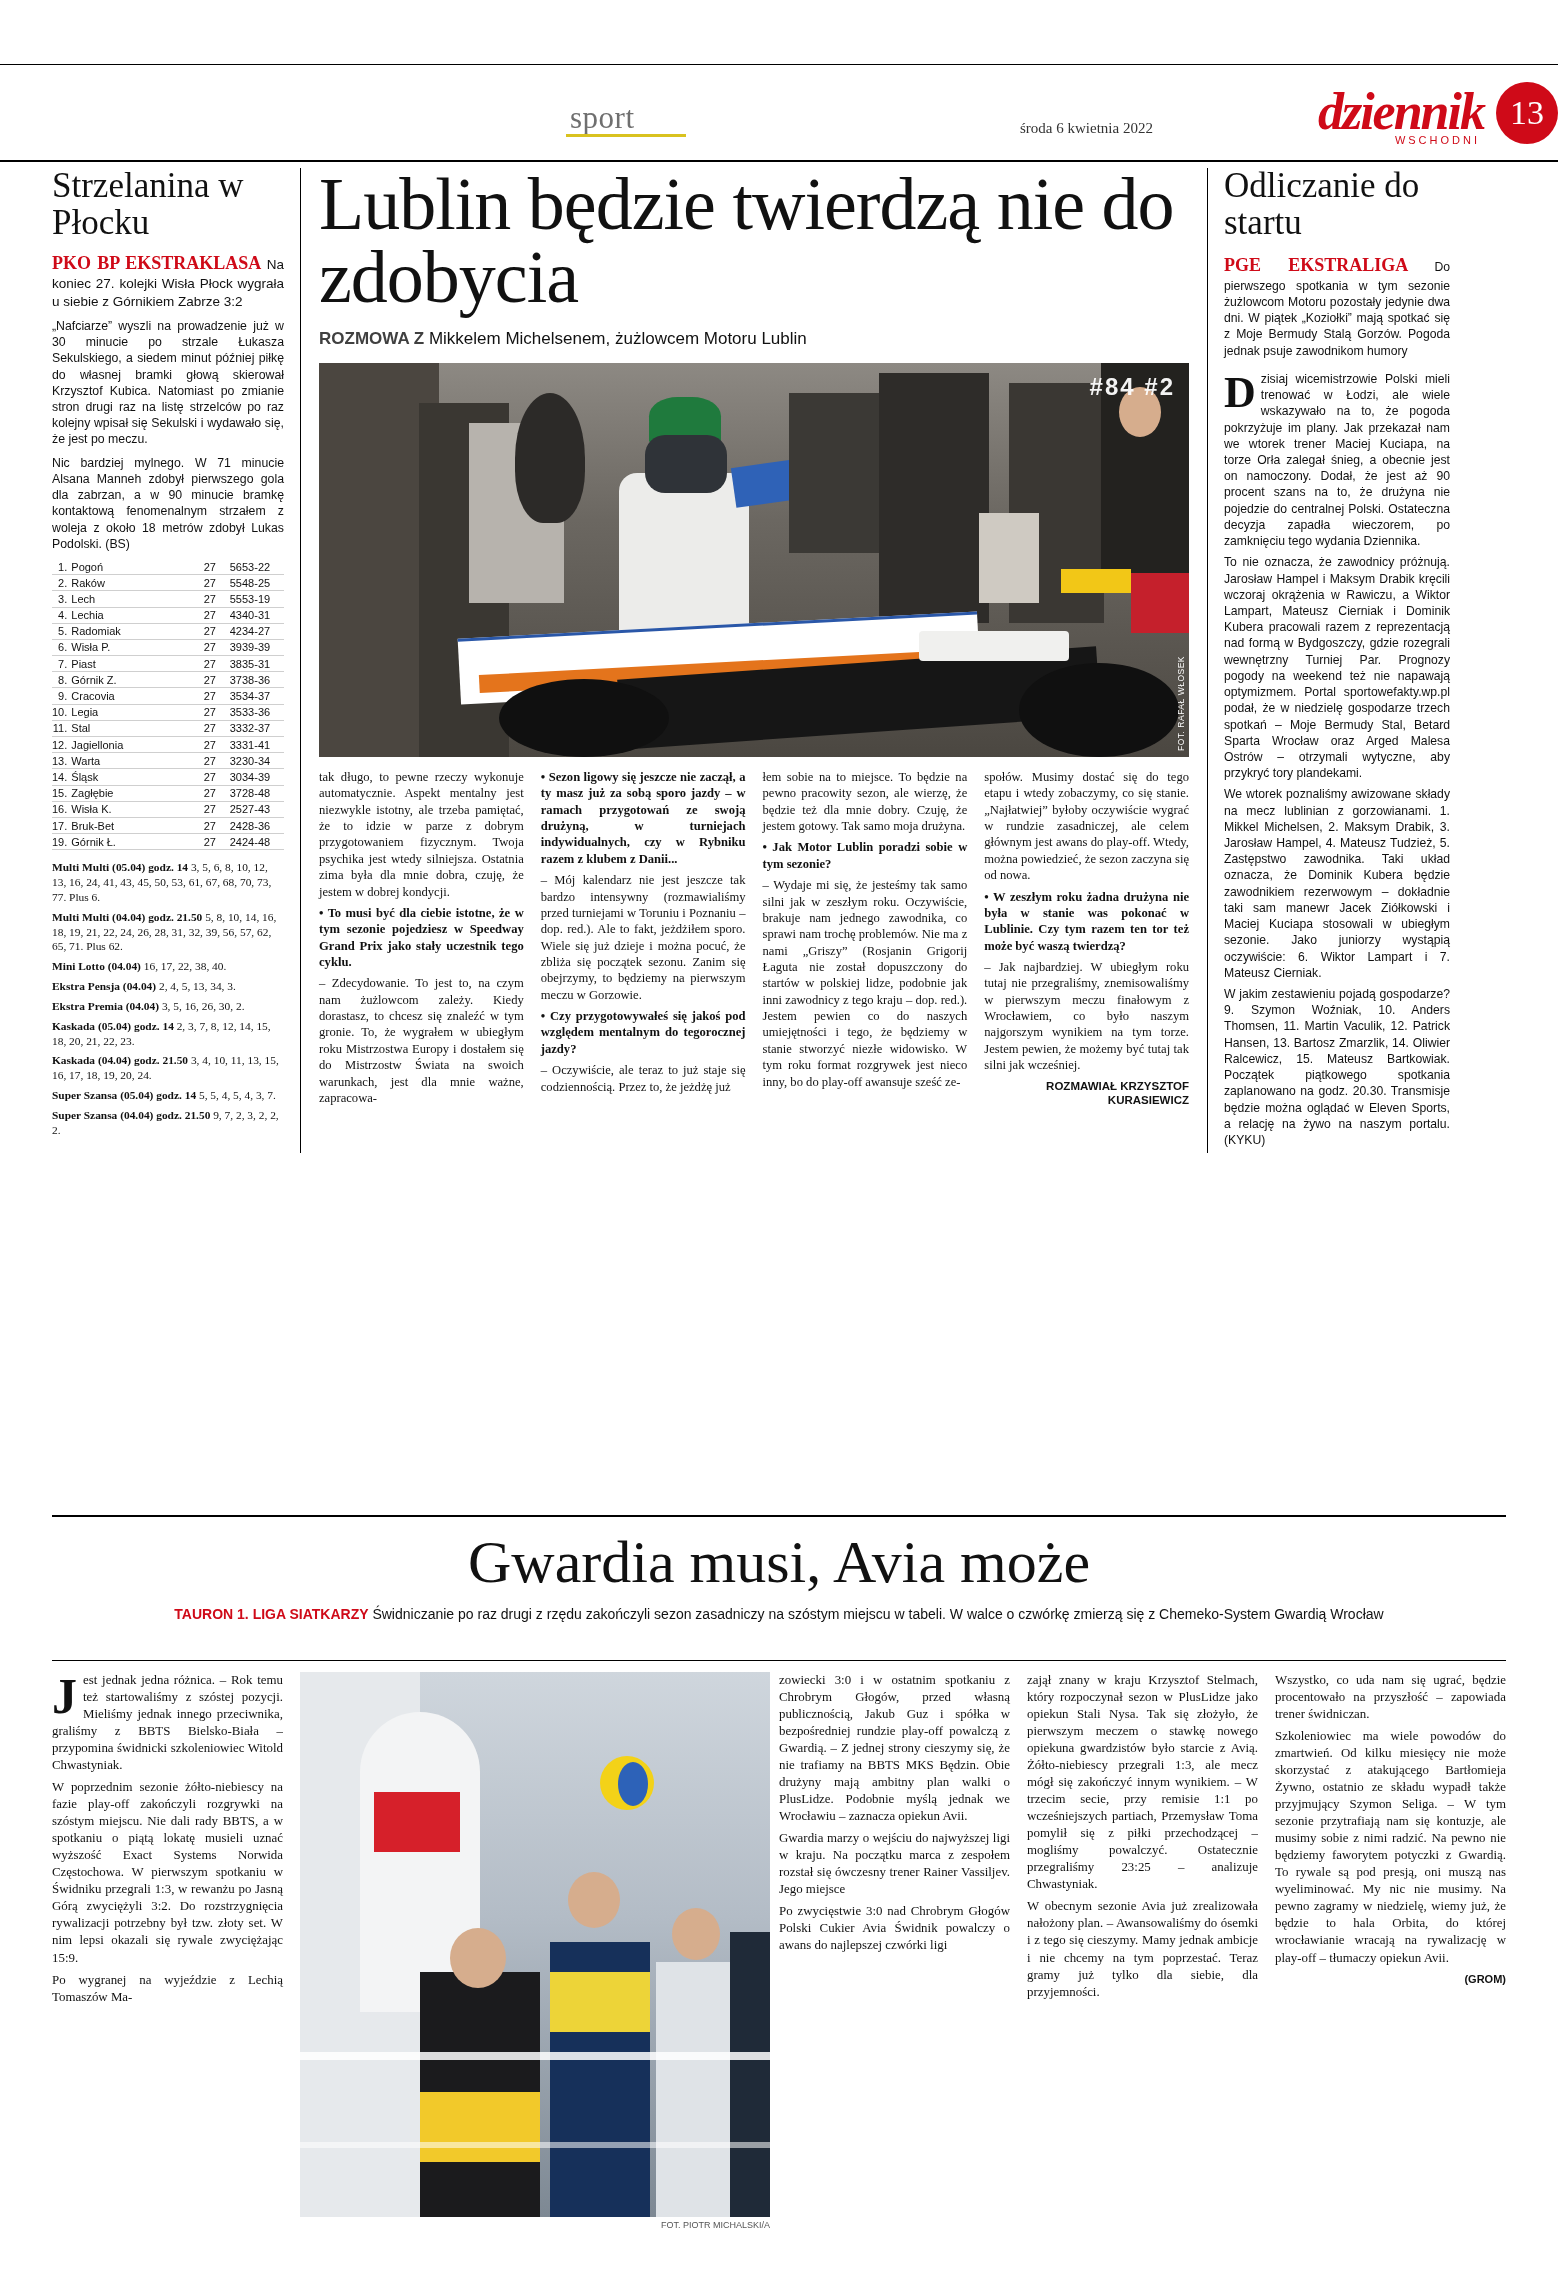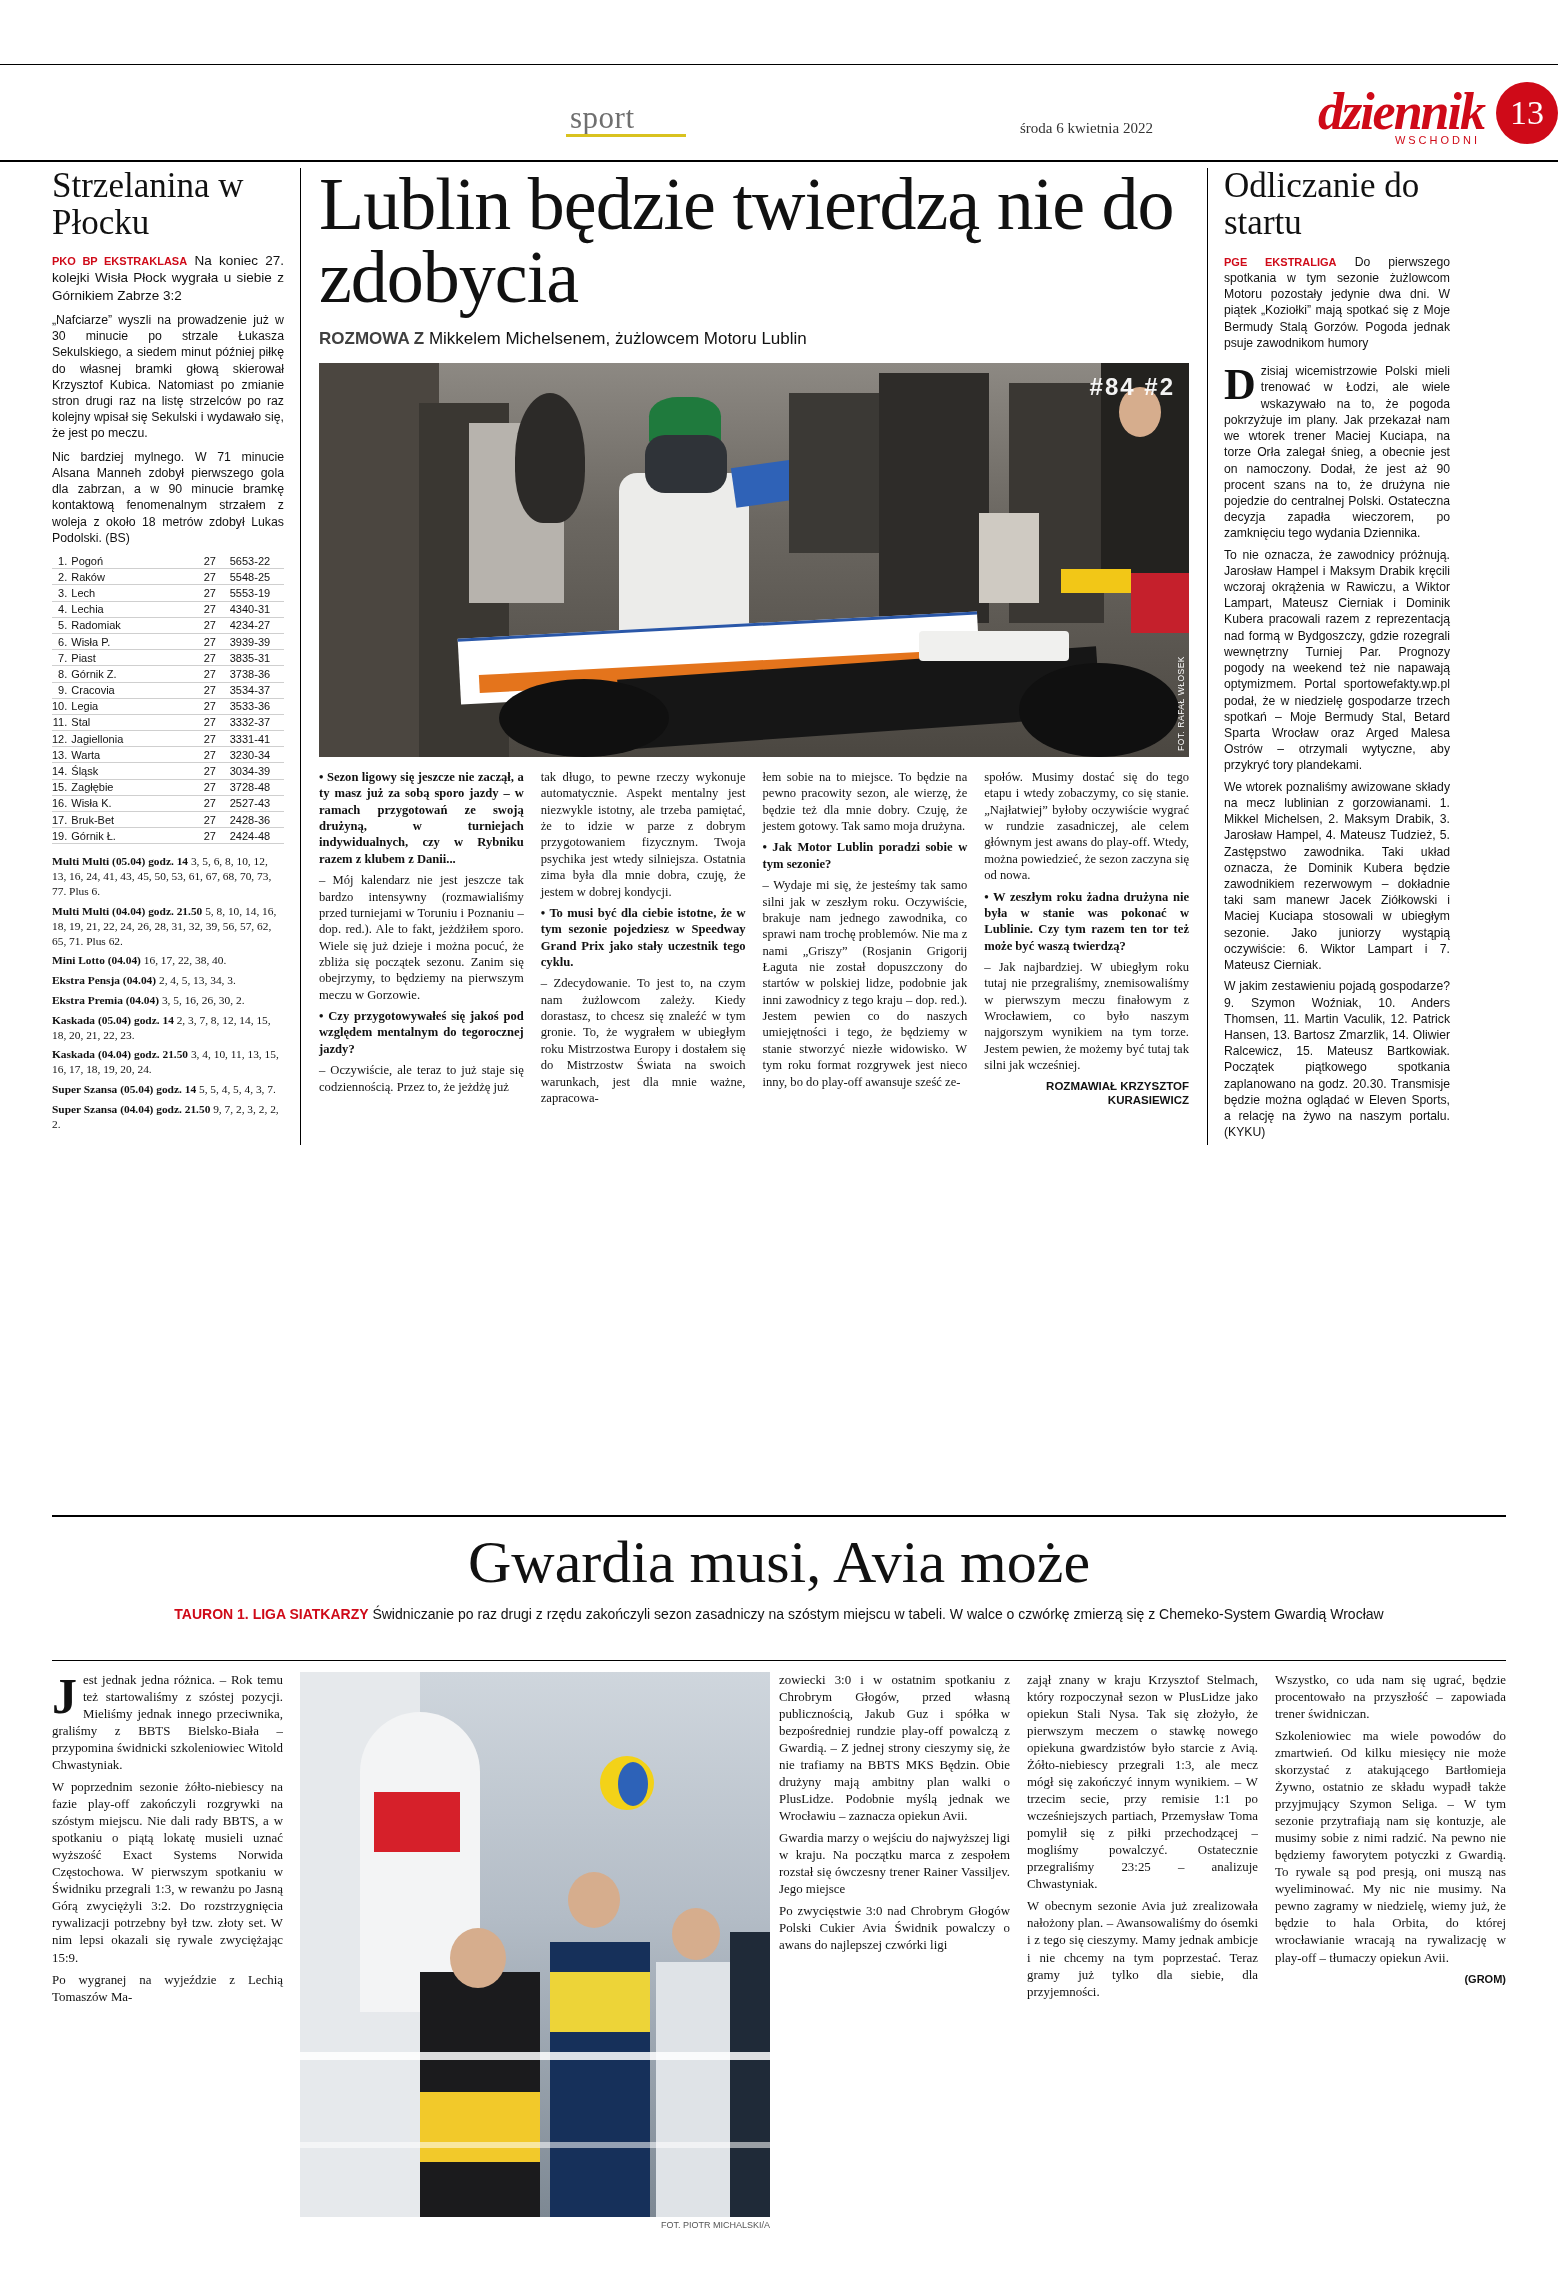--- a/index.html
+++ b/index.html
@@ -55,22 +55,22 @@
   }
   .col-left  { width:248px; padding-right:16px; }
   .col-mid   { width:908px; padding:0 18px; border-left:1px solid #000; border-right:1px solid #000; }
   .col-right { width:242px; padding-left:16px; }
 
   h1.headline-left, h1.headline-right {
     font-family:"Liberation Serif", serif;
     font-size:35px; line-height:1.05; margin:0 0 10px 0; font-weight:normal;
   }
   .kicker-red {
-    color:#cf0a18; font-family:Liberation Sans, sans-serif;
-    font-weight:bold; font-size:11px;
+    color:#cf0a18; font-family:Liberation Serif, serif;
+    font-weight:bold; font-size:18px;
   }
   .lead-left {
     font-family:"Liberation Sans", sans-serif;
     font-size:13.5px; line-height:1.32; text-align:justify; margin:0 0 7px 0;
   }
   .body-left {
     font-family:"Liberation Sans", sans-serif;
     font-size:12.3px; line-height:1.32; text-align:justify; margin:0 0 7px 0;
   }
 
@@ -384,29 +384,29 @@
         <div class="ph-bike" style="left:700px;top:300px;width:160px;height:94px;border-radius:50%;background:#101010;"></div>
         <div class="ph-white" style="left:600px;top:268px;width:150px;height:30px;background:#f0f0ee;border-radius:4px;"></div>
         <div class="ph-red" style="left:812px;top:210px;width:58px;height:60px;"></div>
         <div class="ph-yellow" style="left:742px;top:206px;width:70px;height:24px;"></div>
         <div class="photo-tags">#84  #2</div>
         <div class="photo-credit-v">FOT. RAFAŁ WŁOSEK</div>
       </div>
 
       <div class="mid-cols" id="mid-cols">
           <div class="c">
+            <p>tak długo, to pewne rzeczy wykonuje automatycznie. Aspekt mentalny jest niezwykle istotny, ale trzeba pamiętać, że to idzie w parze z dobrym przygotowaniem fizycznym. Twoja psychika jest wtedy silniejsza. Ostatnia zima była dla mnie dobra, czuję, że jestem w dobrej kondycji.</p>
+            <p class="q">• To musi być dla ciebie istotne, że w tym sezonie pojedziesz w Speedway Grand Prix jako stały uczestnik tego cyklu.</p>
+            <p>– Zdecydowanie. To jest to, na czym nam żużlowcom zależy. Kiedy dorastasz, to chcesz się znaleźć w tym gronie. To, że wygrałem w ubiegłym roku Mistrzostwa Europy i dostałem się do Mistrzostw Świata na swoich warunkach, jest dla mnie ważne, zapracowa-</p>
+          </div>
+          <div class="c">
             <p class="q">• Sezon ligowy się jeszcze nie zaczął, a ty masz już za sobą sporo jazdy – w ramach przygotowań ze swoją drużyną, w turniejach indywidualnych, czy w Rybniku razem z klubem z Danii...</p>
             <p>– Mój kalendarz nie jest jeszcze tak bardzo intensywny (rozmawialiśmy przed turniejami w Toruniu i Poznaniu – dop. red.). Ale to fakt, jeżdżiłem sporo. Wiele się już dzieje i można pocuć, że zbliża się początek sezonu. Zanim się obejrzymy, to będziemy na pierwszym meczu w Gorzowie.</p>
             <p class="q">• Czy przygotowywałeś się jakoś pod względem mentalnym do tegorocznej jazdy?</p>
             <p>– Oczywiście, ale teraz to już staje się codziennością. Przez to, że jeżdżę już</p>
-          </div>
-          <div class="c">
-            <p>tak długo, to pewne rzeczy wykonuje automatycznie. Aspekt mentalny jest niezwykle istotny, ale trzeba pamiętać, że to idzie w parze z dobrym przygotowaniem fizycznym. Twoja psychika jest wtedy silniejsza. Ostatnia zima była dla mnie dobra, czuję, że jestem w dobrej kondycji.</p>
-            <p class="q">• To musi być dla ciebie istotne, że w tym sezonie pojedziesz w Speedway Grand Prix jako stały uczestnik tego cyklu.</p>
-            <p>– Zdecydowanie. To jest to, na czym nam żużlowcom zależy. Kiedy dorastasz, to chcesz się znaleźć w tym gronie. To, że wygrałem w ubiegłym roku Mistrzostwa Europy i dostałem się do Mistrzostw Świata na swoich warunkach, jest dla mnie ważne, zapracowa-</p>
           </div>
           <div class="c">
             <p>łem sobie na to miejsce. To będzie na pewno pracowity sezon, ale wierzę, że będzie też dla mnie dobry. Czuję, że jestem gotowy. Tak samo moja drużyna.</p>
             <p class="q">• Jak Motor Lublin poradzi sobie w tym sezonie?</p>
             <p>– Wydaje mi się, że jesteśmy tak samo silni jak w zeszłym roku. Oczywiście, brakuje nam jednego zawodnika, co sprawi nam trochę problemów. Nie ma z nami „Griszy” (Rosjanin Grigorij Łaguta nie został dopuszczony do startów w polskiej lidze, podobnie jak inni zawodnicy z tego kraju – dop. red.). Jestem pewien co do naszych umiejętności i tego, że będziemy w stanie stworzyć niezłe widowisko. W tym roku format rozgrywek jest nieco inny, bo do play-off awansuje sześć ze-</p>
           </div>
           <div class="c">
             <p>społów. Musimy dostać się do tego etapu i wtedy zobaczymy, co się stanie. „Najłatwiej” byłoby oczywiście wygrać w rundzie zasadniczej, ale celem głównym jest awans do play-off. Wtedy, można powiedzieć, że sezon zaczyna się od nowa.</p>
             <p class="q">• W zeszłym roku żadna drużyna nie była w stanie was pokonać w Lublinie. Czy tym razem ten tor też może być waszą twierdzą?</p>
             <p>– Jak najbardziej. W ubiegłym roku tutaj nie przegraliśmy, znemisowaliśmy w pierwszym meczu finałowym z Wrocławiem, co było naszym najgorszym wynikiem na tym torze. Jestem pewien, że możemy być tutaj tak silni jak wcześniej.</p>

